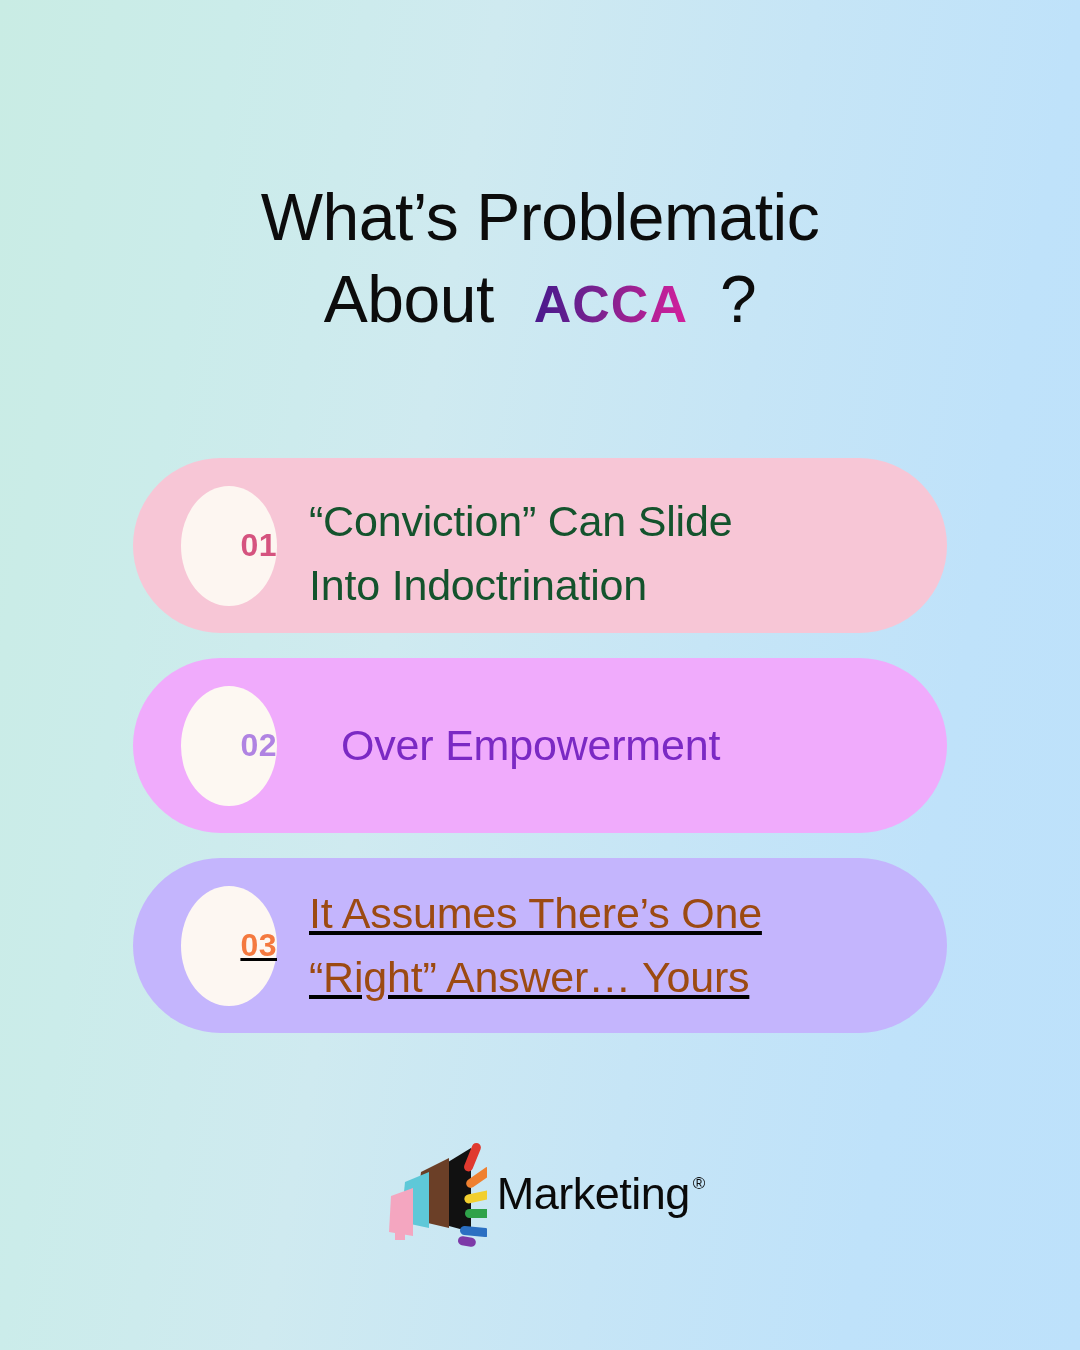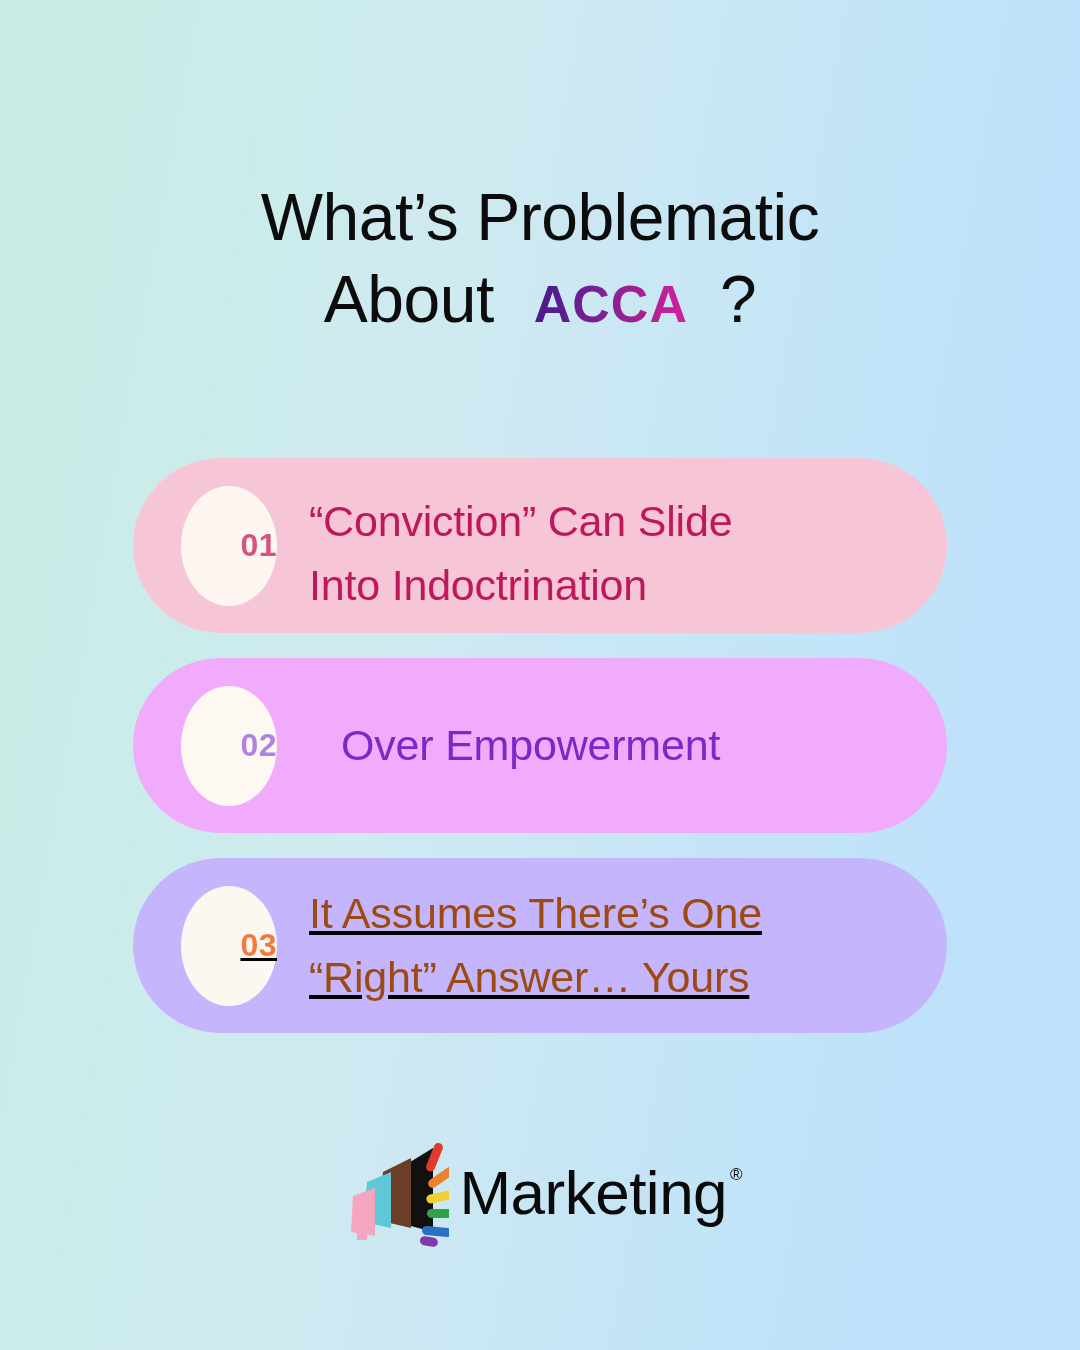--- a/index.html
+++ b/index.html
@@ -131,21 +131,21 @@
     font-weight: 700;
     letter-spacing: -1px;
     color: #0a0a0a;
   }
   .logo-marketing-wrap {
     display: flex;
     align-items: flex-start;
     margin-top: 2px;
   }
   .logo-marketing {
-    font-size: 62px;
+    font-size: 45px;
     font-weight: 400;
     letter-spacing: -0.5px;
     color: #0a0a0a;
   }
   .logo-reg {
     font-size: 17px;
     color: #0a0a0a;
     margin-left: 3px;
     margin-top: 4px;
   }
@@ -163,21 +163,21 @@
       <span class="qmark">?</span>
     </div>
   </div>
 
   <div class="cards">
 
     <div class="card" style="background:#f7c6d6;">
       <div class="badge" style="background:#fdf6f1;color:#d5537f;">
         <span>01</span>
       </div>
-      <div class="card-text" style="color:#be185d;margin-top:17px;">
+      <div class="card-text" style="color:#14532d;margin-top:17px;">
         <span class="l1">“Conviction” Can Slide</span>
         <span class="l2">Into Indoctrination</span>
       </div>
     </div>
 
     <div class="card" style="background:#f0abfc;gap:32px;">
       <div class="badge" style="background:#fdf8f2;color:#b083e2;">
         <span>02</span>
       </div>
       <div class="card-text" style="color:#7b29c4;">

